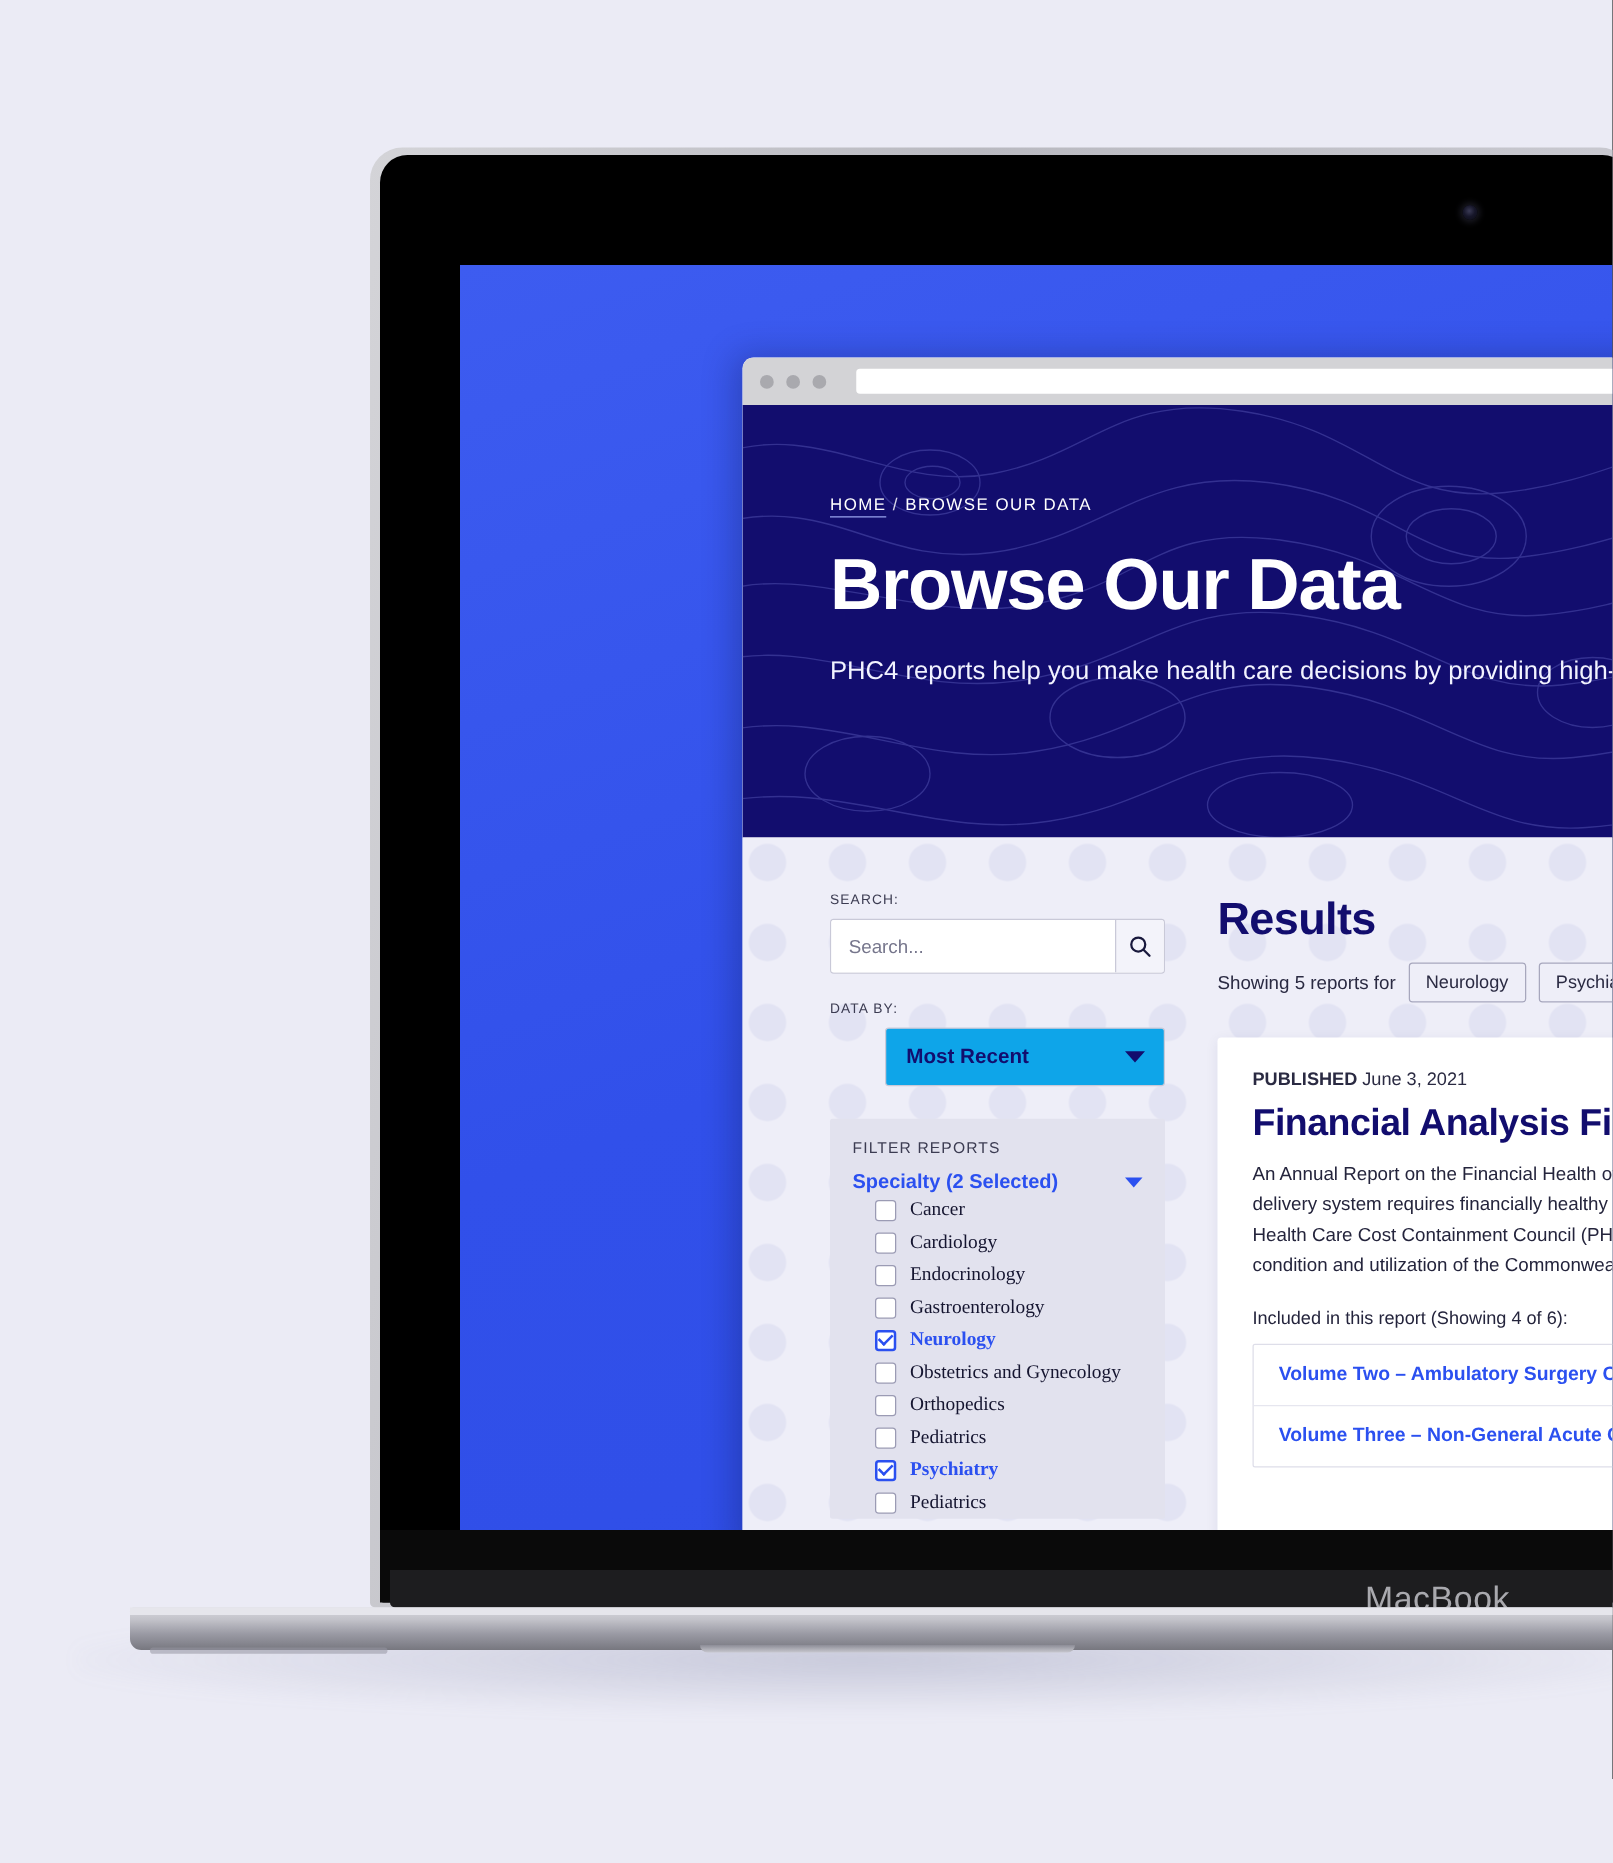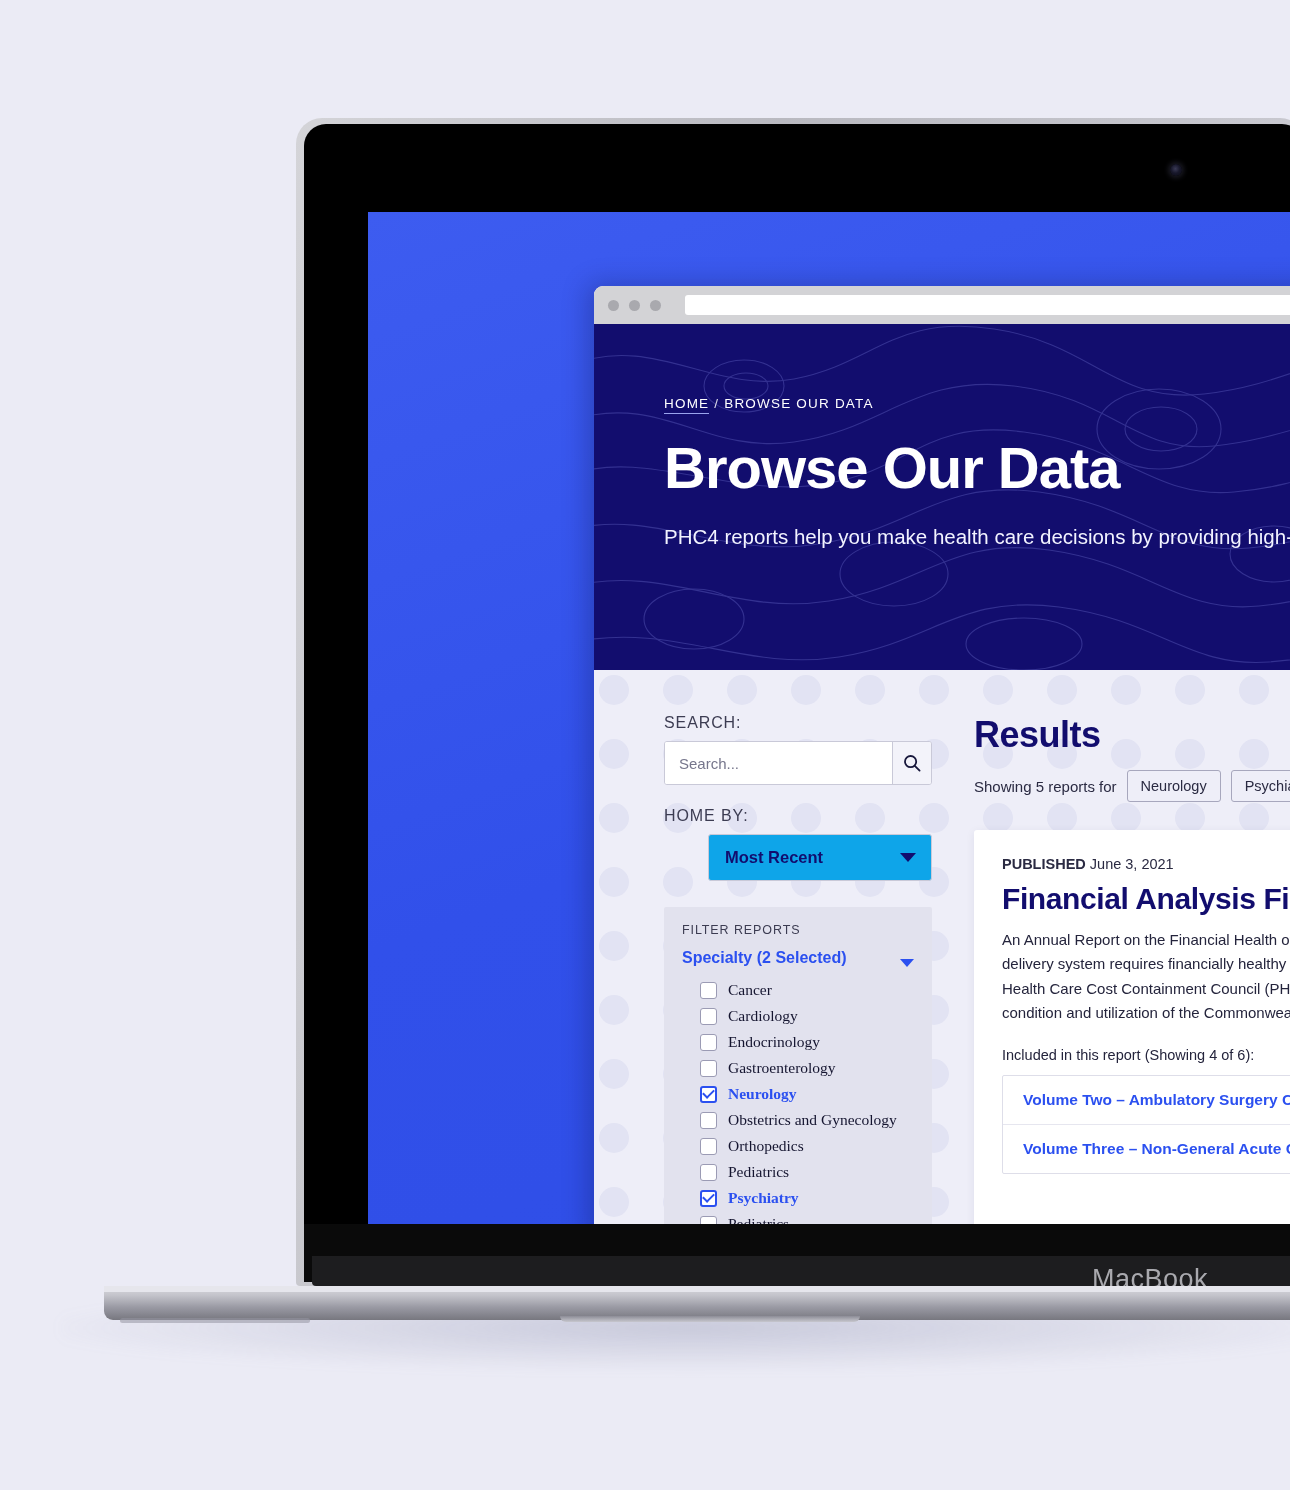--- a/index.html
+++ b/index.html
@@ -139,21 +139,21 @@
     background: #eeeef8;
     height: 576px;
     padding: 44px 0 0 70px;
     display: flex; gap: 42px;
     overflow: hidden;
   }
   .dotpattern { position: absolute; inset: 0; opacity: 1; }
 
   .sidebar { position: relative; width: 268px; flex: none; z-index: 2; }
   .field-label {
-    font-size: 16px; letter-spacing: 0.9px; color: #3c3c52;
+    font-size: 11px; letter-spacing: 0.9px; color: #3c3c52;
     margin-bottom: 9px; font-weight: 500;
   }
   .searchrow {
     display: flex; height: 44px; margin-bottom: 22px;
     border: 1px solid #c9c9d8; border-radius: 3px; overflow: hidden;
     background: #fff;
   }
   .searchrow input {
     flex: 1; border: none; outline: none; padding: 0 14px;
     font-size: 15px; color: #404040; background: #fff;
@@ -177,22 +177,22 @@
   }
   .filterpanel {
     background: #e2e2ee; border-radius: 2px;
     padding: 16px 0 0 0; position: relative;
   }
   .filter-head {
     font-size: 12.5px; letter-spacing: 0.9px; color: #3c3c52;
     padding: 0 18px; margin-bottom: 12px;
   }
   .group-head {
-    display: flex; align-items: flex-end; justify-content: space-between;
-    padding: 0 18px; margin-bottom: 10px; cursor: pointer;
+    display: flex; align-items: center; justify-content: space-between;
+    padding: 0 18px; cursor: pointer;
   }
   .group-head .gtitle { font-size: 16px; font-weight: bold; color: #2b50f0; }
   .tri-down {
     width: 0; height: 0; border-left: 7px solid transparent;
     border-right: 7px solid transparent; border-top: 8px solid #2b50f0;
   }
   .cblist { padding: 0 18px 0 36px; }
   .cbrow {
     display: flex; align-items: center; gap: 11px;
     height: 26px; cursor: pointer; font-family: Liberation Serif, serif;
@@ -328,21 +328,21 @@
           <div class="searchrow">
             <input type="text" placeholder="Search..." value="" style="">
             <button class="searchbtn">
               <svg width="20" height="20" viewBox="0 0 20 20" fill="none">
                 <circle cx="8.6" cy="8.6" r="5.6" stroke="#18183c" stroke-width="1.8"></circle>
                 <line x1="12.8" y1="12.8" x2="17.6" y2="17.6" stroke="#18183c" stroke-width="1.8" stroke-linecap="round"></line>
               </svg>
             </button>
           </div>
 
-          <div class="field-label">HOME BY:</div>
+          <div class="field-label">DATA BY:</div>
           <div class="selectwrap">
             <div class="selectbox">
               <span>Most Recent</span>
             </div>
             <span class="caret-down"></span>
           </div>
 
           <div class="filterpanel">
             <div class="filter-head">FILTER REPORTS</div>
 

